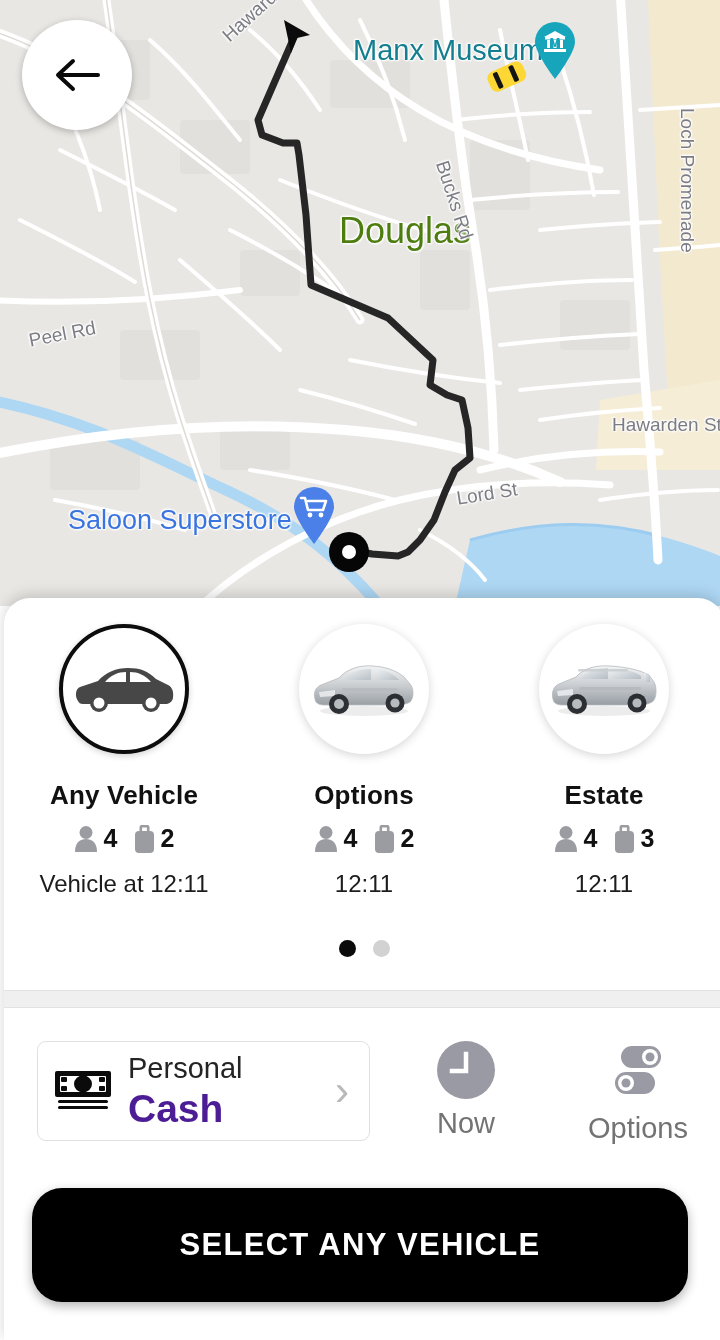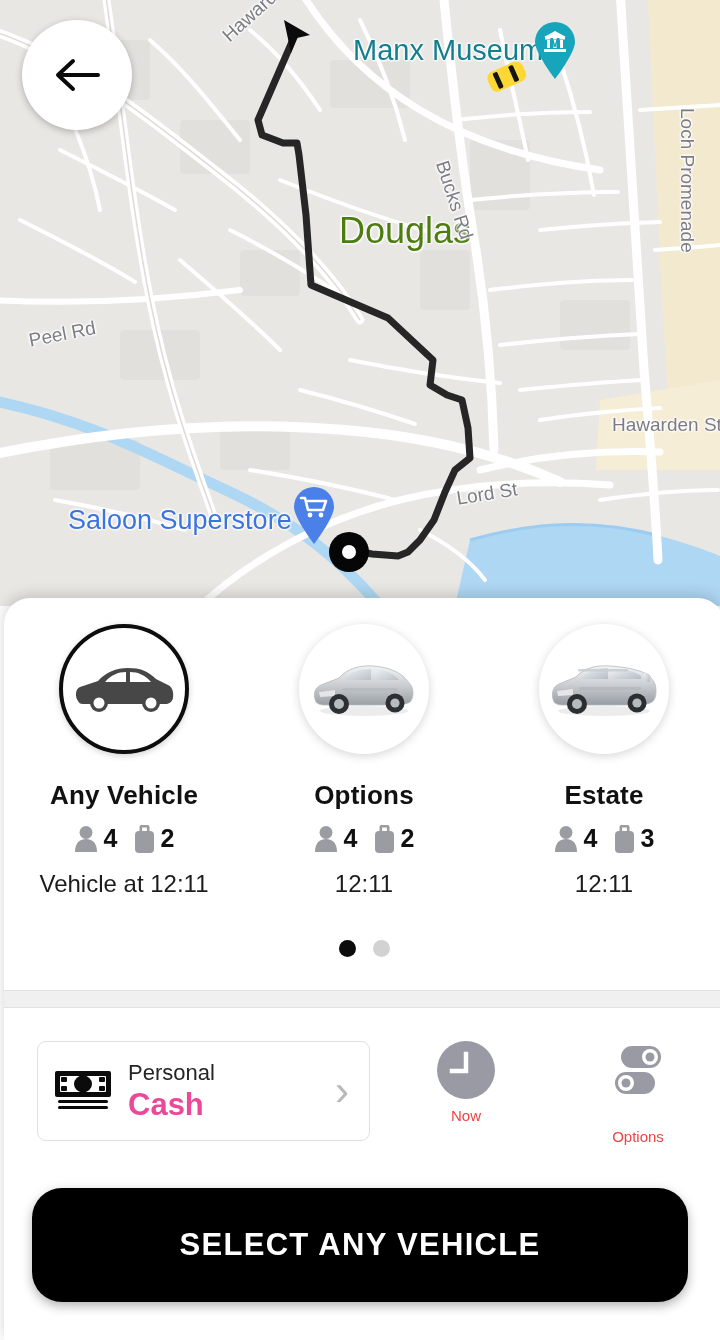--- a/index.html
+++ b/index.html
@@ -126,31 +126,31 @@
   }
   .pay-card {
     position: absolute; left: 33px; top: 0;
     width: 333px; height: 100px;
     border: 1px solid #e0e0e0; border-radius: 9px;
     background: #fff;
     display: flex; align-items: center; padding: 0 16px;
     cursor: pointer;
   }
   .pay-text { margin-left: 16px; flex: 1; }
-  .pay-sub { font-size: 22px; color: #242424; font-weight: 400; line-height: 1.25; }
-  .pay-main { font-size: 31px; color: #ec4899; font-weight: bold; line-height: 1.15; }
+  .pay-sub { font-size: 29px; color: #242424; font-weight: 400; line-height: 1.25; }
+  .pay-main { font-size: 39px; color: #4c1d95; font-weight: bold; line-height: 1.15; }
   .chev { color: #b9b9b9; font-size: 42px; font-weight: 300; line-height: 1; padding-right: 4px; }
 
   .quick-btn {
     position: absolute; top: 0; height: 104px; width: 130px;
     display: flex; flex-direction: column; align-items: center;
     cursor: pointer;
   }
   .quick-btn .qlabel {
-    margin-top: 8px; font-size: 15px; color: #ef4444; font-weight: 400;
+    margin-top: 8px; font-size: 29px; color: #737373; font-weight: 400;
   }
 
   
   .cta {
     position: absolute; left: 32px; top: 1188px;
     width: 656px; height: 114px;
     background: #000000;
     border-radius: 30px;
     color: #ffffff;
     font-size: 31px; font-weight: bold; letter-spacing: 1.3px;

